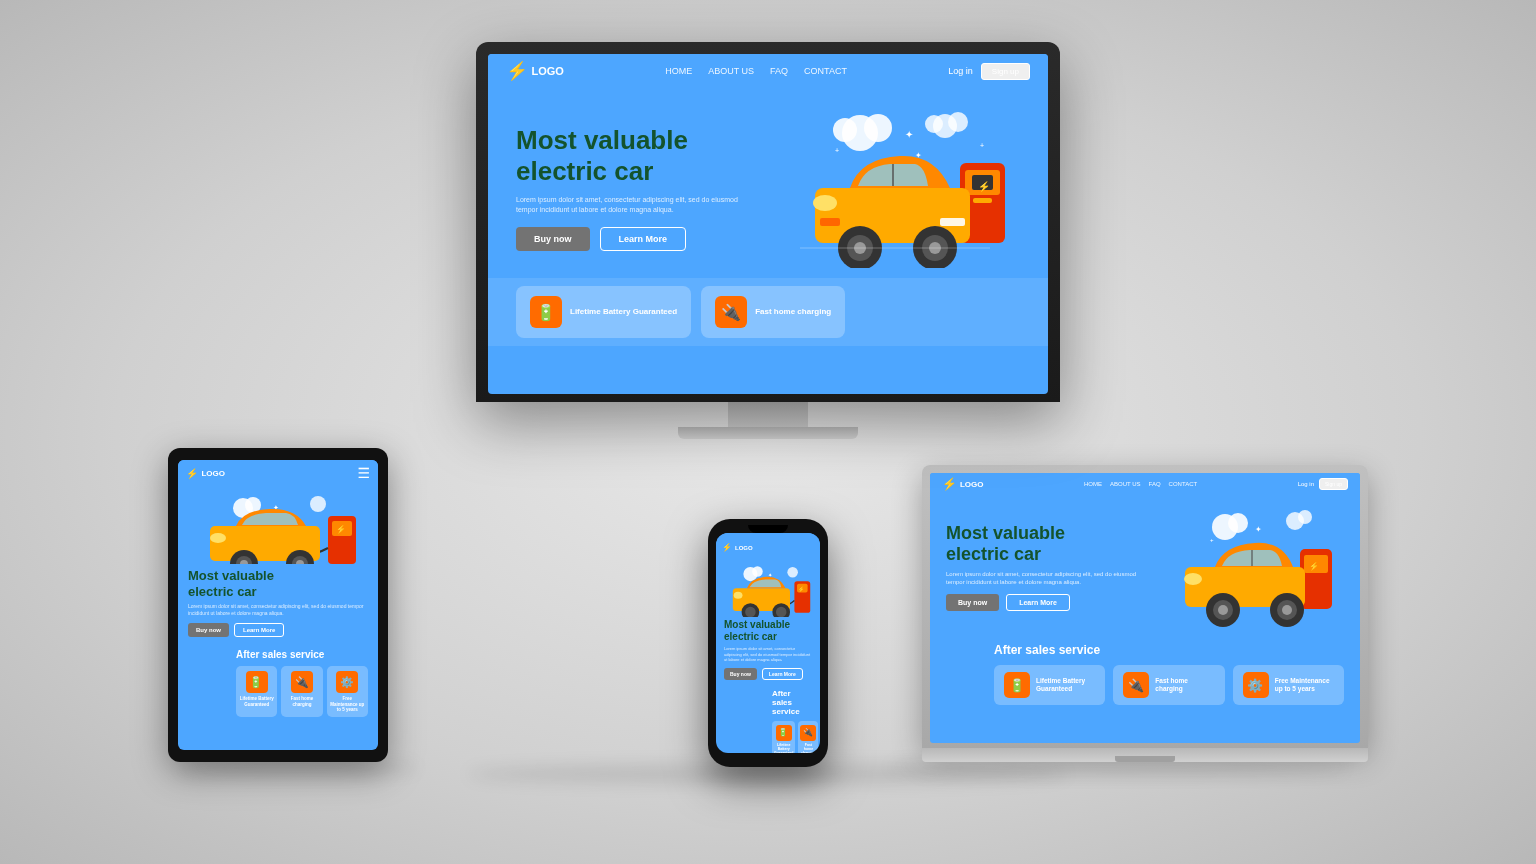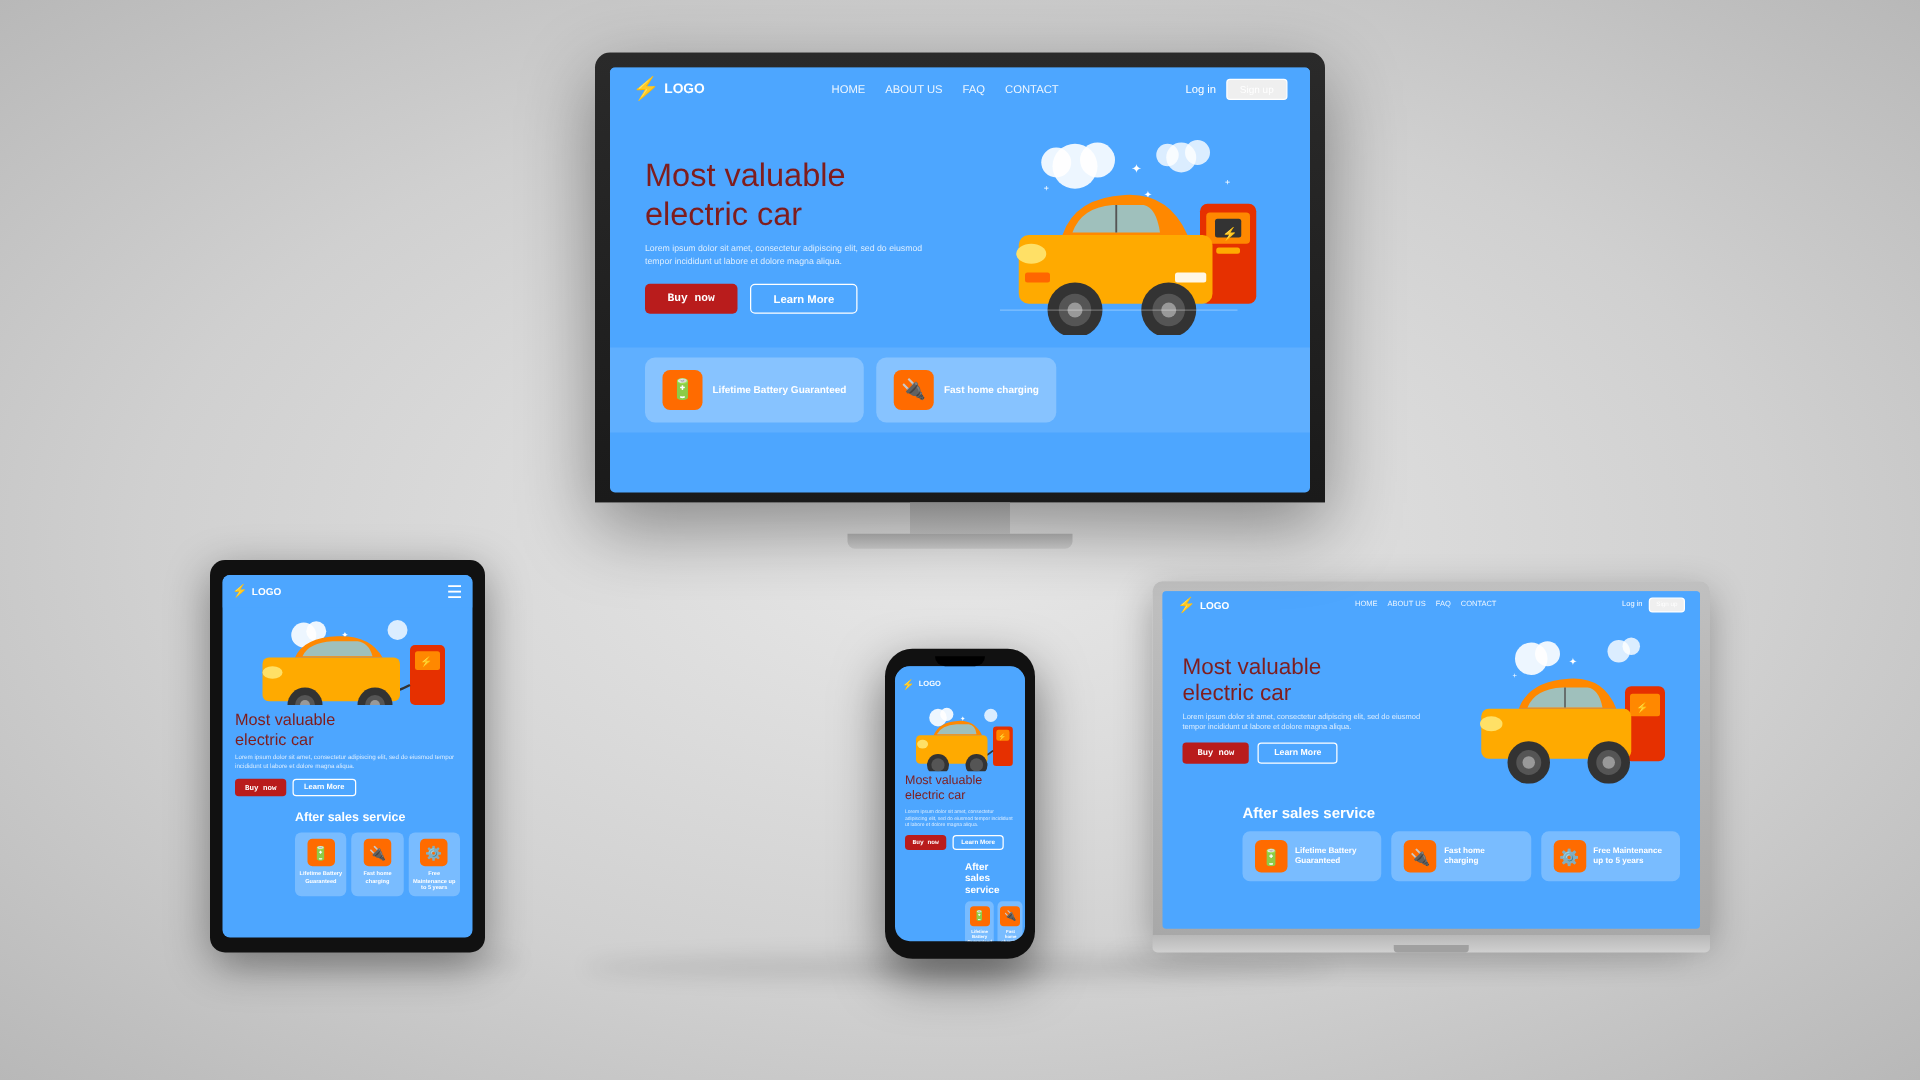--- a/index.html
+++ b/index.html
@@ -82,48 +82,47 @@
       display: flex;
       padding: 8px 10px 6px;
       align-items: center;
       min-height: 60px;
     }
 
     .hero-text { flex: 1; }
 
     .hero-title {
       font-size: 13px;
-      font-weight: 400;
-      color: #7f1d1d;
+      font-weight: 700;
+      color: #14532d;
       line-height: 1.2;
       margin-bottom: 4px;
     }
 
     .hero-desc {
       font-size: 5px;
       color: rgba(255,255,255,0.8);
       margin-bottom: 6px;
       line-height: 1.4;
     }
 
     .hero-buttons {
       display: flex;
       gap: 5px;
     }
 
     .btn-buy {
-      background: #b91c1c;
+      background: #737373;
       color: white;
       border: none;
       padding: 3px 8px;
       border-radius: 3px;
       font-size: 6px;
       font-weight: 700;
       cursor: pointer;
-      font-family: Liberation Mono, monospace;
     }
 
     .btn-learn {
       background: transparent;
       color: white;
       border: 1.5px solid white;
       padding: 3px 8px;
       border-radius: 3px;
       font-size: 6px;
       font-weight: 700;

